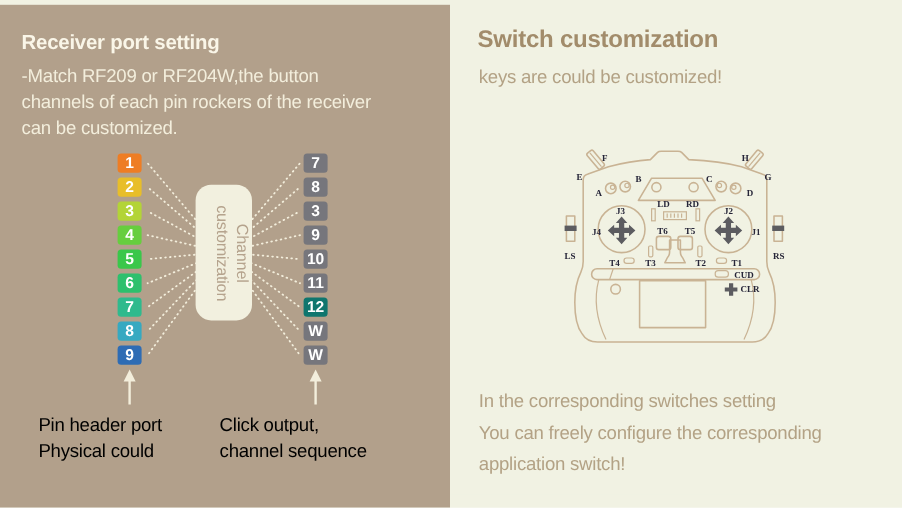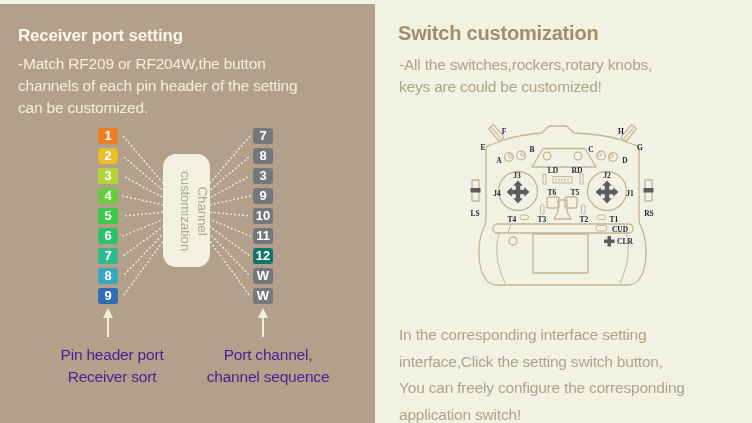--- a/index.html
+++ b/index.html
@@ -16,22 +16,22 @@
         font-size:13px; font-weight:700; text-align:center; line-height:16px; }
   .ch.pin { left:98px; }
   .ch.out { left:253px; }
   .pill { position:absolute; left:163px; top:150px; width:47px; height:113px;
           background:#F2F0DF; border-radius:13px; }
   .pill-text { position:absolute; left:50%; top:50%; width:113px; height:47px;
                transform:translate(-50%,-50%) rotate(90deg); text-align:center;
                font-size:13.5px; line-height:17px; color:#B5A38D; letter-spacing:-0.2px; }
   .rays { position:absolute; left:90px; top:110px; }
   .up-arrow { position:absolute; }
-  .caption { position:absolute; text-align:center; font-size:15.5px; line-height:22px;
-             color:#4c1d95; letter-spacing:-0.2px; }
+  .caption { position:absolute; text-align:left; font-size:15.5px; line-height:22px;
+             color:#000000; letter-spacing:-0.2px; }
   .caption.pin-cap { left:32px; top:340px; width:160px; }
   .caption.out-cap { left:183px; top:340px; width:170px; }
 
   
   .right-panel { position:absolute; left:375px; top:0; width:377px; height:412px; background:#F1F2E3; }
   .rp-title { position:absolute; left:23px; top:22px; font-size:20px; font-weight:700;
               color:#A28C6B; letter-spacing:-0.2px; }
   .rp-desc { position:absolute; left:24px; top:54px; font-size:15.5px; line-height:22px;
              color:#B3A285; letter-spacing:-0.2px; }
   .rp-footer { position:absolute; left:24px; top:322px; font-size:15.5px; line-height:26.5px;
@@ -45,21 +45,21 @@
 </style>
 </head>
 <body>
 
 <div class="stage">
 
   <section class="left-panel">
     <h1 class="lp-title">Receiver port setting</h1>
     <div class="lp-desc">
       <div>-Match RF209 or RF204W,the button</div>
-      <div>channels of each pin header of the setting</div>
+      <div>channels of each pin rockers of the receiver</div>
       <div>can be customized.</div>
     </div>
 
     <svg class="rays" width="200" height="200" viewBox="0 0 200 200">
       <g stroke="#F3EEDC" stroke-width="1.5" stroke-dasharray="0.6 3.4" stroke-linecap="round">
         <line x1="96" y1="96" x2="33" y2="22"></line>
         <line x1="96" y1="96" x2="33" y2="42"></line>
         <line x1="96" y1="96" x2="33" y2="62"></line>
         <line x1="96" y1="96" x2="33" y2="82"></line>
         <line x1="96" y1="96" x2="33" y2="102"></line>
@@ -110,32 +110,31 @@
       <path d="M7 30 V10" stroke="#F3EEDC" stroke-width="2" fill="none"></path>
       <path d="M7 1 L2 11 H12 Z" fill="#F3EEDC"></path>
     </svg>
     <svg class="up-arrow" style="left:256px;top:303px" width="14" height="32" viewBox="0 0 14 32">
       <path d="M7 30 V10" stroke="#F3EEDC" stroke-width="2" fill="none"></path>
       <path d="M7 1 L2 11 H12 Z" fill="#F3EEDC"></path>
     </svg>
 
     <div class="caption pin-cap">
       <div>Pin header port</div>
-      <div>Receiver sort</div>
+      <div>Physical could</div>
     </div>
     <div class="caption out-cap">
-      <div>Port channel,</div>
+      <div>Click output,</div>
       <div>channel sequence</div>
     </div>
   </section>
 
   <section class="right-panel">
     <h1 class="rp-title">Switch customization</h1>
     <div class="rp-desc">
-      <div>-All the switches,rockers,rotary knobs,</div>
       <div>keys are could be customized!</div>
     </div>
 
     <svg class="controller" width="245" height="200" viewBox="0 0 245 200">
 
       <path class="line" d="M31,98 L31,30 Q31,26 35,25 L52,19 Q70,14 87,13 L93,7 Q94,6 96,6 L110,6 Q112,6 113,7 L119,13 Q145,14 163,19 L180,25 Q184,26 184,30 L184,98 Q184,103 186,107 Q191,117 191,132 Q191,150 185,158 Q181,165 172,165 L43,165 Q34,165 30,158 Q24,150 24,132 Q24,117 29,107 Q31,103 31,98 Z"></path>
 
       <g transform="translate(43,15) rotate(-40)">
         <rect class="line" x="-3.2" y="-11" width="6.4" height="17" rx="1.5"></rect>
         <line class="thin" x1="0" y1="-10" x2="0" y2="5"></line>
@@ -224,20 +223,19 @@
       <text class="lbl" x="87" y="102">T3</text>
       <text class="lbl" x="129" y="102">T2</text>
       <text class="lbl" x="159" y="102">T1</text>
       <text class="lbl" x="20" y="96">LS</text>
       <text class="lbl" x="194" y="96">RS</text>
       <text class="lbl" x="165" y="111.5">CUD</text>
       <text class="lbl" x="170" y="123.5">CLR</text>
     </svg>
 
     <div class="rp-footer">
-      <div>In the corresponding interface setting</div>
-      <div>interface,Click the setting switch button,</div>
+      <div>In the corresponding switches setting</div>
       <div>You can freely configure the corresponding</div>
       <div>application switch!</div>
     </div>
   </section>
 
 </div>
 
 </body></html>

